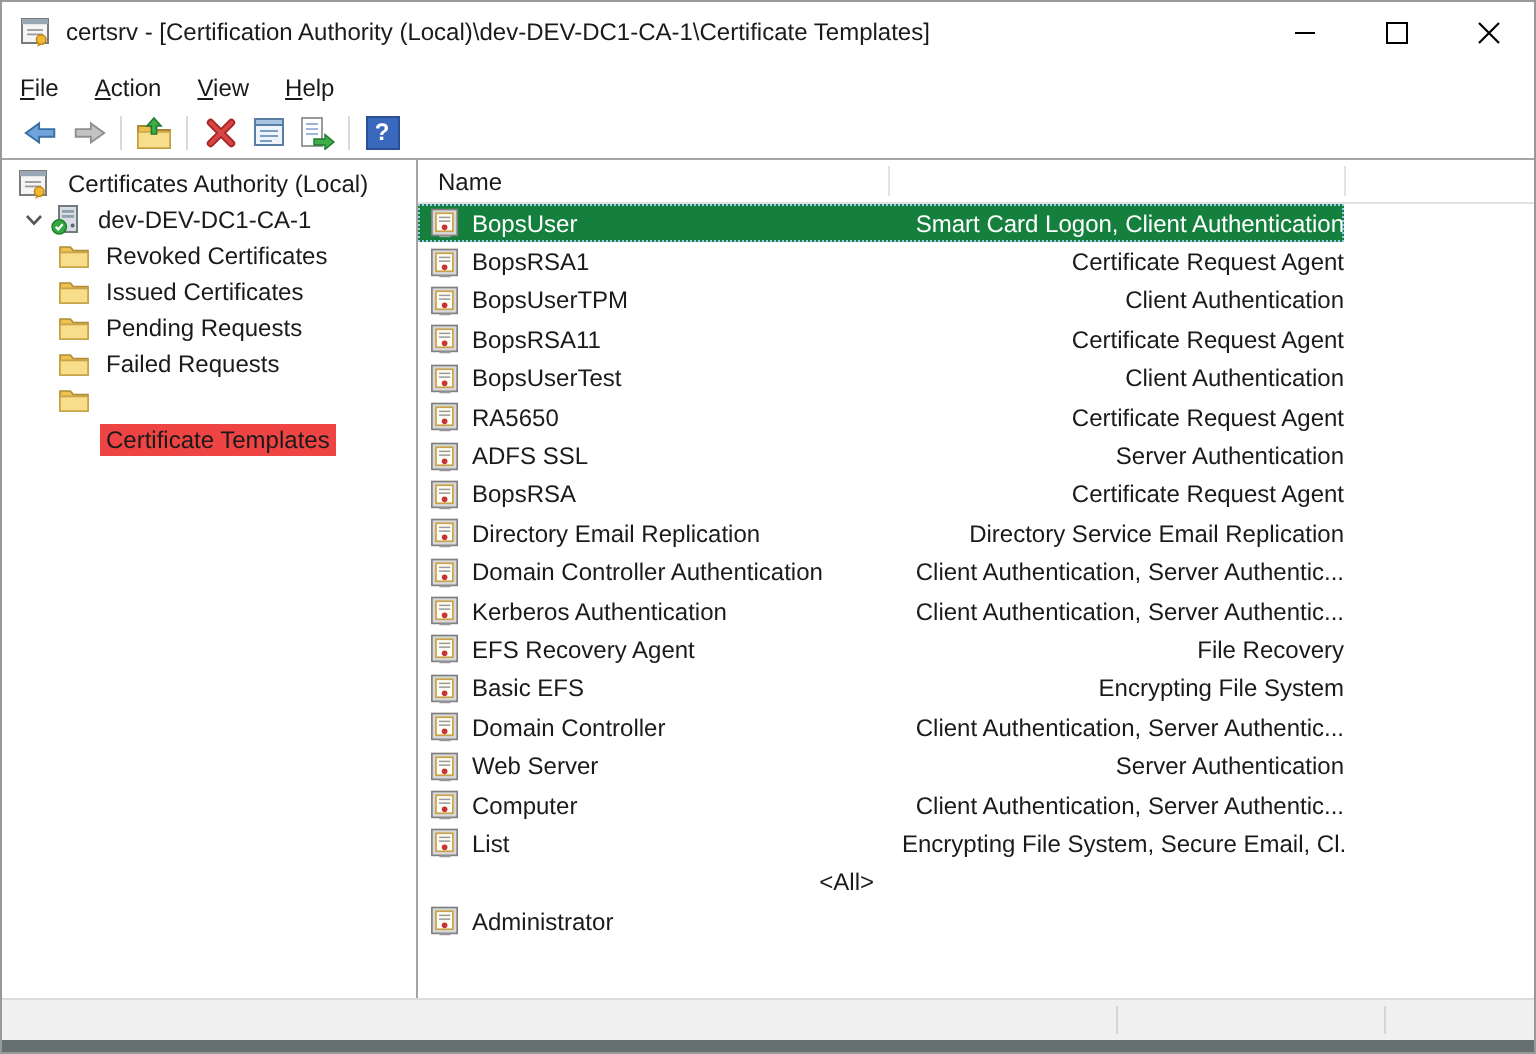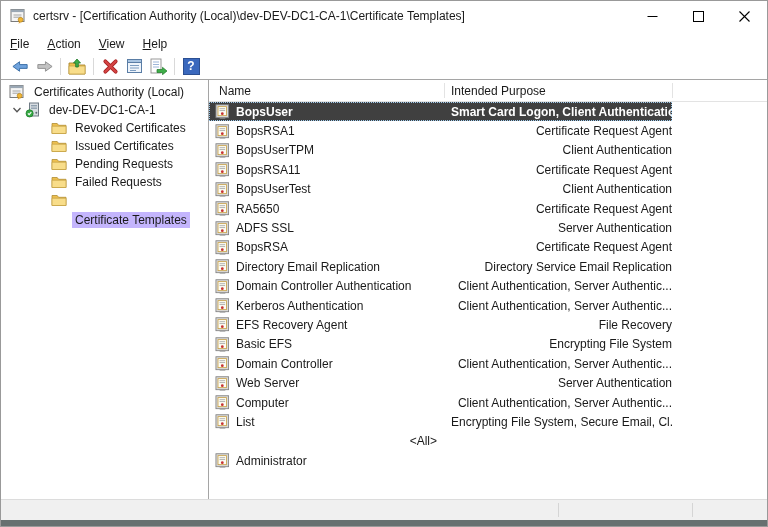--- a/index.html
+++ b/index.html
@@ -34,40 +34,40 @@
   .tb-sep { width: 1px; height: 17px; background: #d9d9d9; margin: 0 4px; }
   
   .main { flex: 1; min-height: 0; display: flex; border-top: 1px solid #a5a5a5; }
   .tree-pane { width: 207px; flex: none; background: #fff; padding-top: 3px; overflow: hidden; }
   .splitter { width: 1px; background: #a5a5a5; flex: none; cursor: ew-resize; }
   .list-pane { flex: 1; min-width: 0; background: #fff; display: flex; flex-direction: column; overflow: hidden; }
   
   .tree-row { height: 18px; display: flex; align-items: center; white-space: nowrap; }
   .tree-root { padding-left: 8px; }
   .tree-server { padding-left: 8px; }
-  .tree-child { padding-left: 50px; }
+  .tree-child { padding-left: 28px; }
   .tree-icon { width: 16px; height: 16px; flex: none; }
   .chevron { width: 16px; height: 16px; flex: none; display: flex; align-items: center; justify-content: center; }
   .tree-label { margin-left: 6px; padding: 1px 3px; }
   .tree-child .tree-label, .tree-server .tree-label { margin-left: 5px; }
-  .tree-child.selected .tree-label { background: #c4b5fd; margin-top: 40px; }
+  .tree-child.selected .tree-label { background: #ef4444; margin-top: 40px; }
   
   .list-header { height: 22px; flex: none; display: flex; align-items: center; position: relative; border-bottom: 1px solid #e3e3e3; }
   .hdr-name { width: 235px; padding-left: 10px; }
   .hdr-purpose { width: 228px; padding-left: 7px; }
   .hdr-div { position: absolute; top: 3px; bottom: 3px; width: 1px; background: #e3e3e3; }
   .hdr-div.d1 { left: 235px; }
   .hdr-div.d2 { left: 463px; }
   
   .list-body { flex: 1; overflow: hidden; }
   .row { width: 463px; height: 19.4px; display: flex; align-items: center; }
   .cell-name { width: 235px; flex: none; display: flex; align-items: center; padding-left: 6px; overflow: hidden; white-space: nowrap; }
   .cert-icon { width: 15px; height: 15px; flex: none; margin-right: 6px; }
   .cell-purpose { width: 228px; flex: none; padding-left: 7px; overflow: hidden; white-space: nowrap; text-align: right; }
-  .row.selected { background: #404040; color: #fff; outline: 1px dotted #9ecbee; outline-offset: -1px; font-weight: bold; }
+  .row.selected { background: #15803d; color: #fff; outline: 1px dotted #9ecbee; outline-offset: -1px; }
   
   .statusbar { height: 21px; flex: none; background: #f0f0f0; border-top: 1px solid #dcdcdc; position: relative; }
   .sb-sep { position: absolute; top: 3px; bottom: 3px; width: 1px; background: #d5d5d5; }
   .sb-sep.s1 { left: 557px; }
   .sb-sep.s2 { left: 691px; }
   .bottom-strip { height: 6px; flex: none; background: #677070; }
   .helpbox { width: 17px; height: 17px; background: #3a68bd; color: #fff; font-weight: bold; font-size: 12px; display: flex; align-items: center; justify-content: center; border: 1px solid #2b4f92; }
 </style>
 </head>
 <body>
@@ -237,21 +237,20 @@
   </div>
 </div>
     </div>
 
     <div class="splitter"></div>
 
     <div class="list-pane">
       <div class="list-header">
         <div class="hdr-name">Name</div>
         <div class="hdr-div d1"></div>
-        <div class="hdr-purpose">Intended Purpose</div>
         <div class="hdr-div d2"></div>
       </div>
       <div class="list-body" id="list-body">
   <div class="row selected">
     <div class="cell-name">
       <svg class="cert-icon" viewBox="0 0 16 16">
         <rect x="1" y="0.8" width="13.5" height="13.8" fill="#d9d9d9" stroke="#808080" stroke-width="0.9"></rect>
         <rect x="3.2" y="2.8" width="9" height="9.6" fill="#fdfdf4" stroke="#c9a24a" stroke-width="0.9"></rect>
         <line x1="4.8" y1="5" x2="10.8" y2="5" stroke="#9a9a9a" stroke-width="0.8"></line>
         <line x1="4.8" y1="7" x2="10.8" y2="7" stroke="#9a9a9a" stroke-width="0.8"></line>

